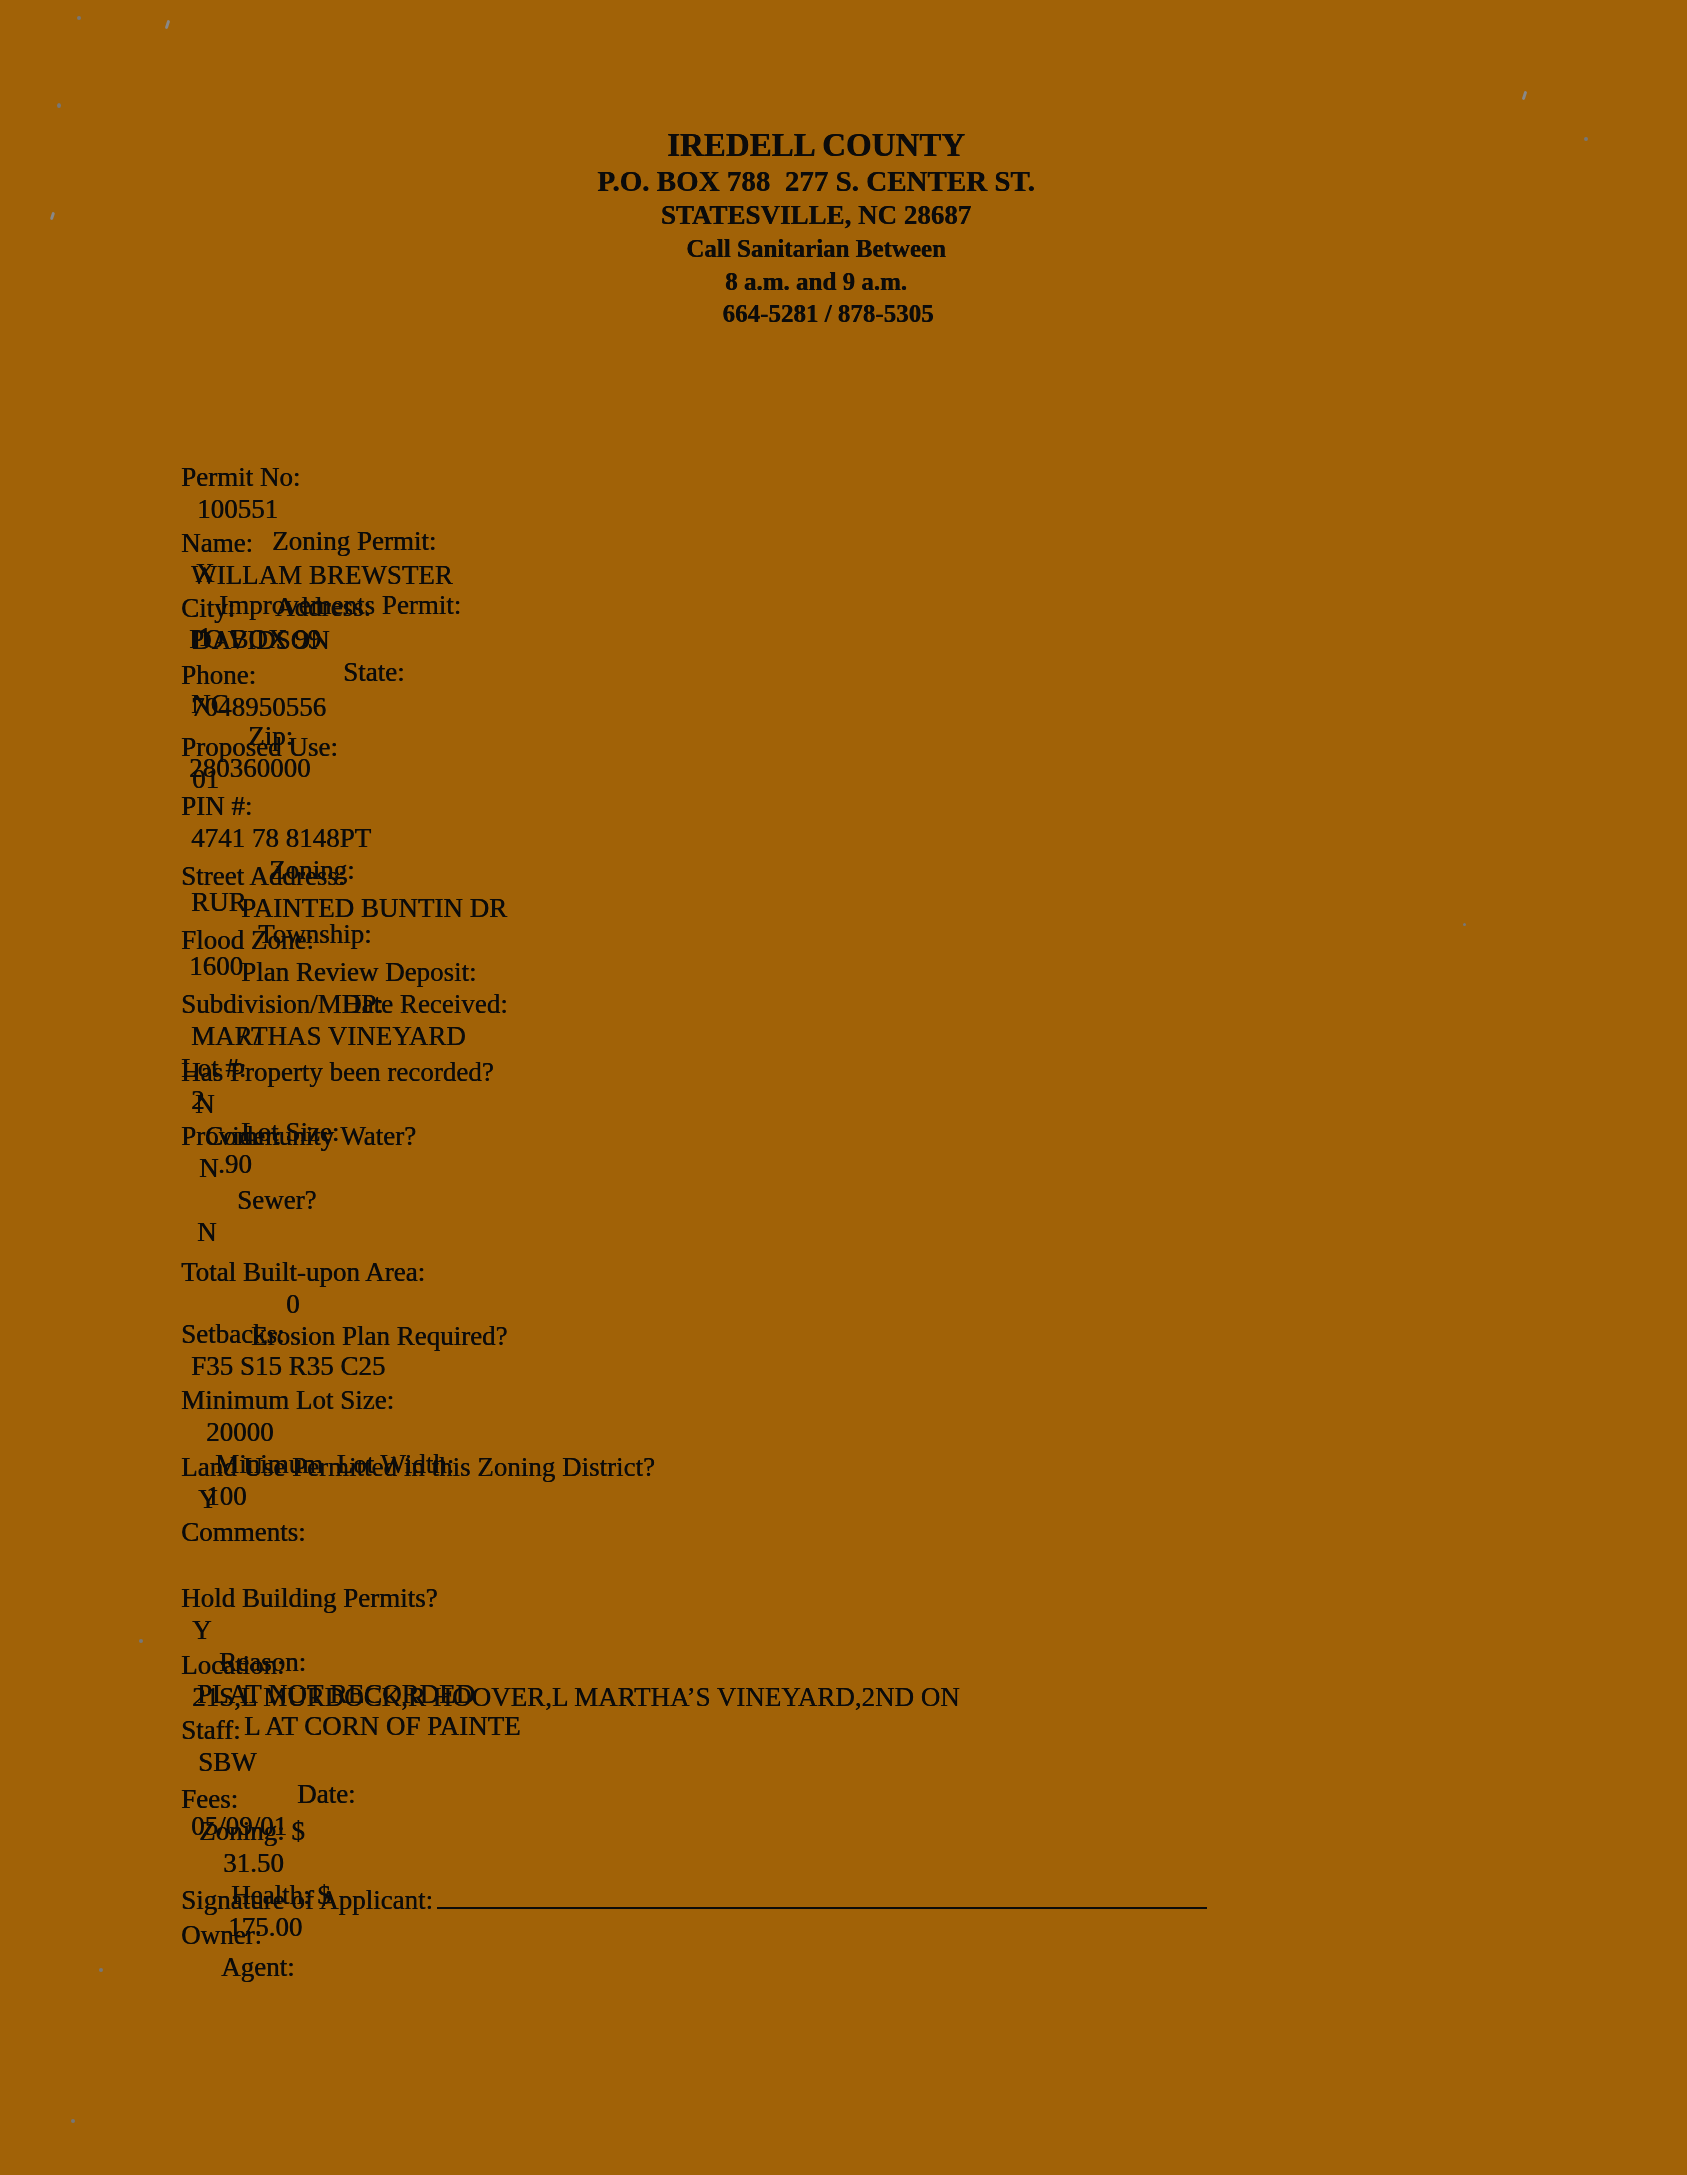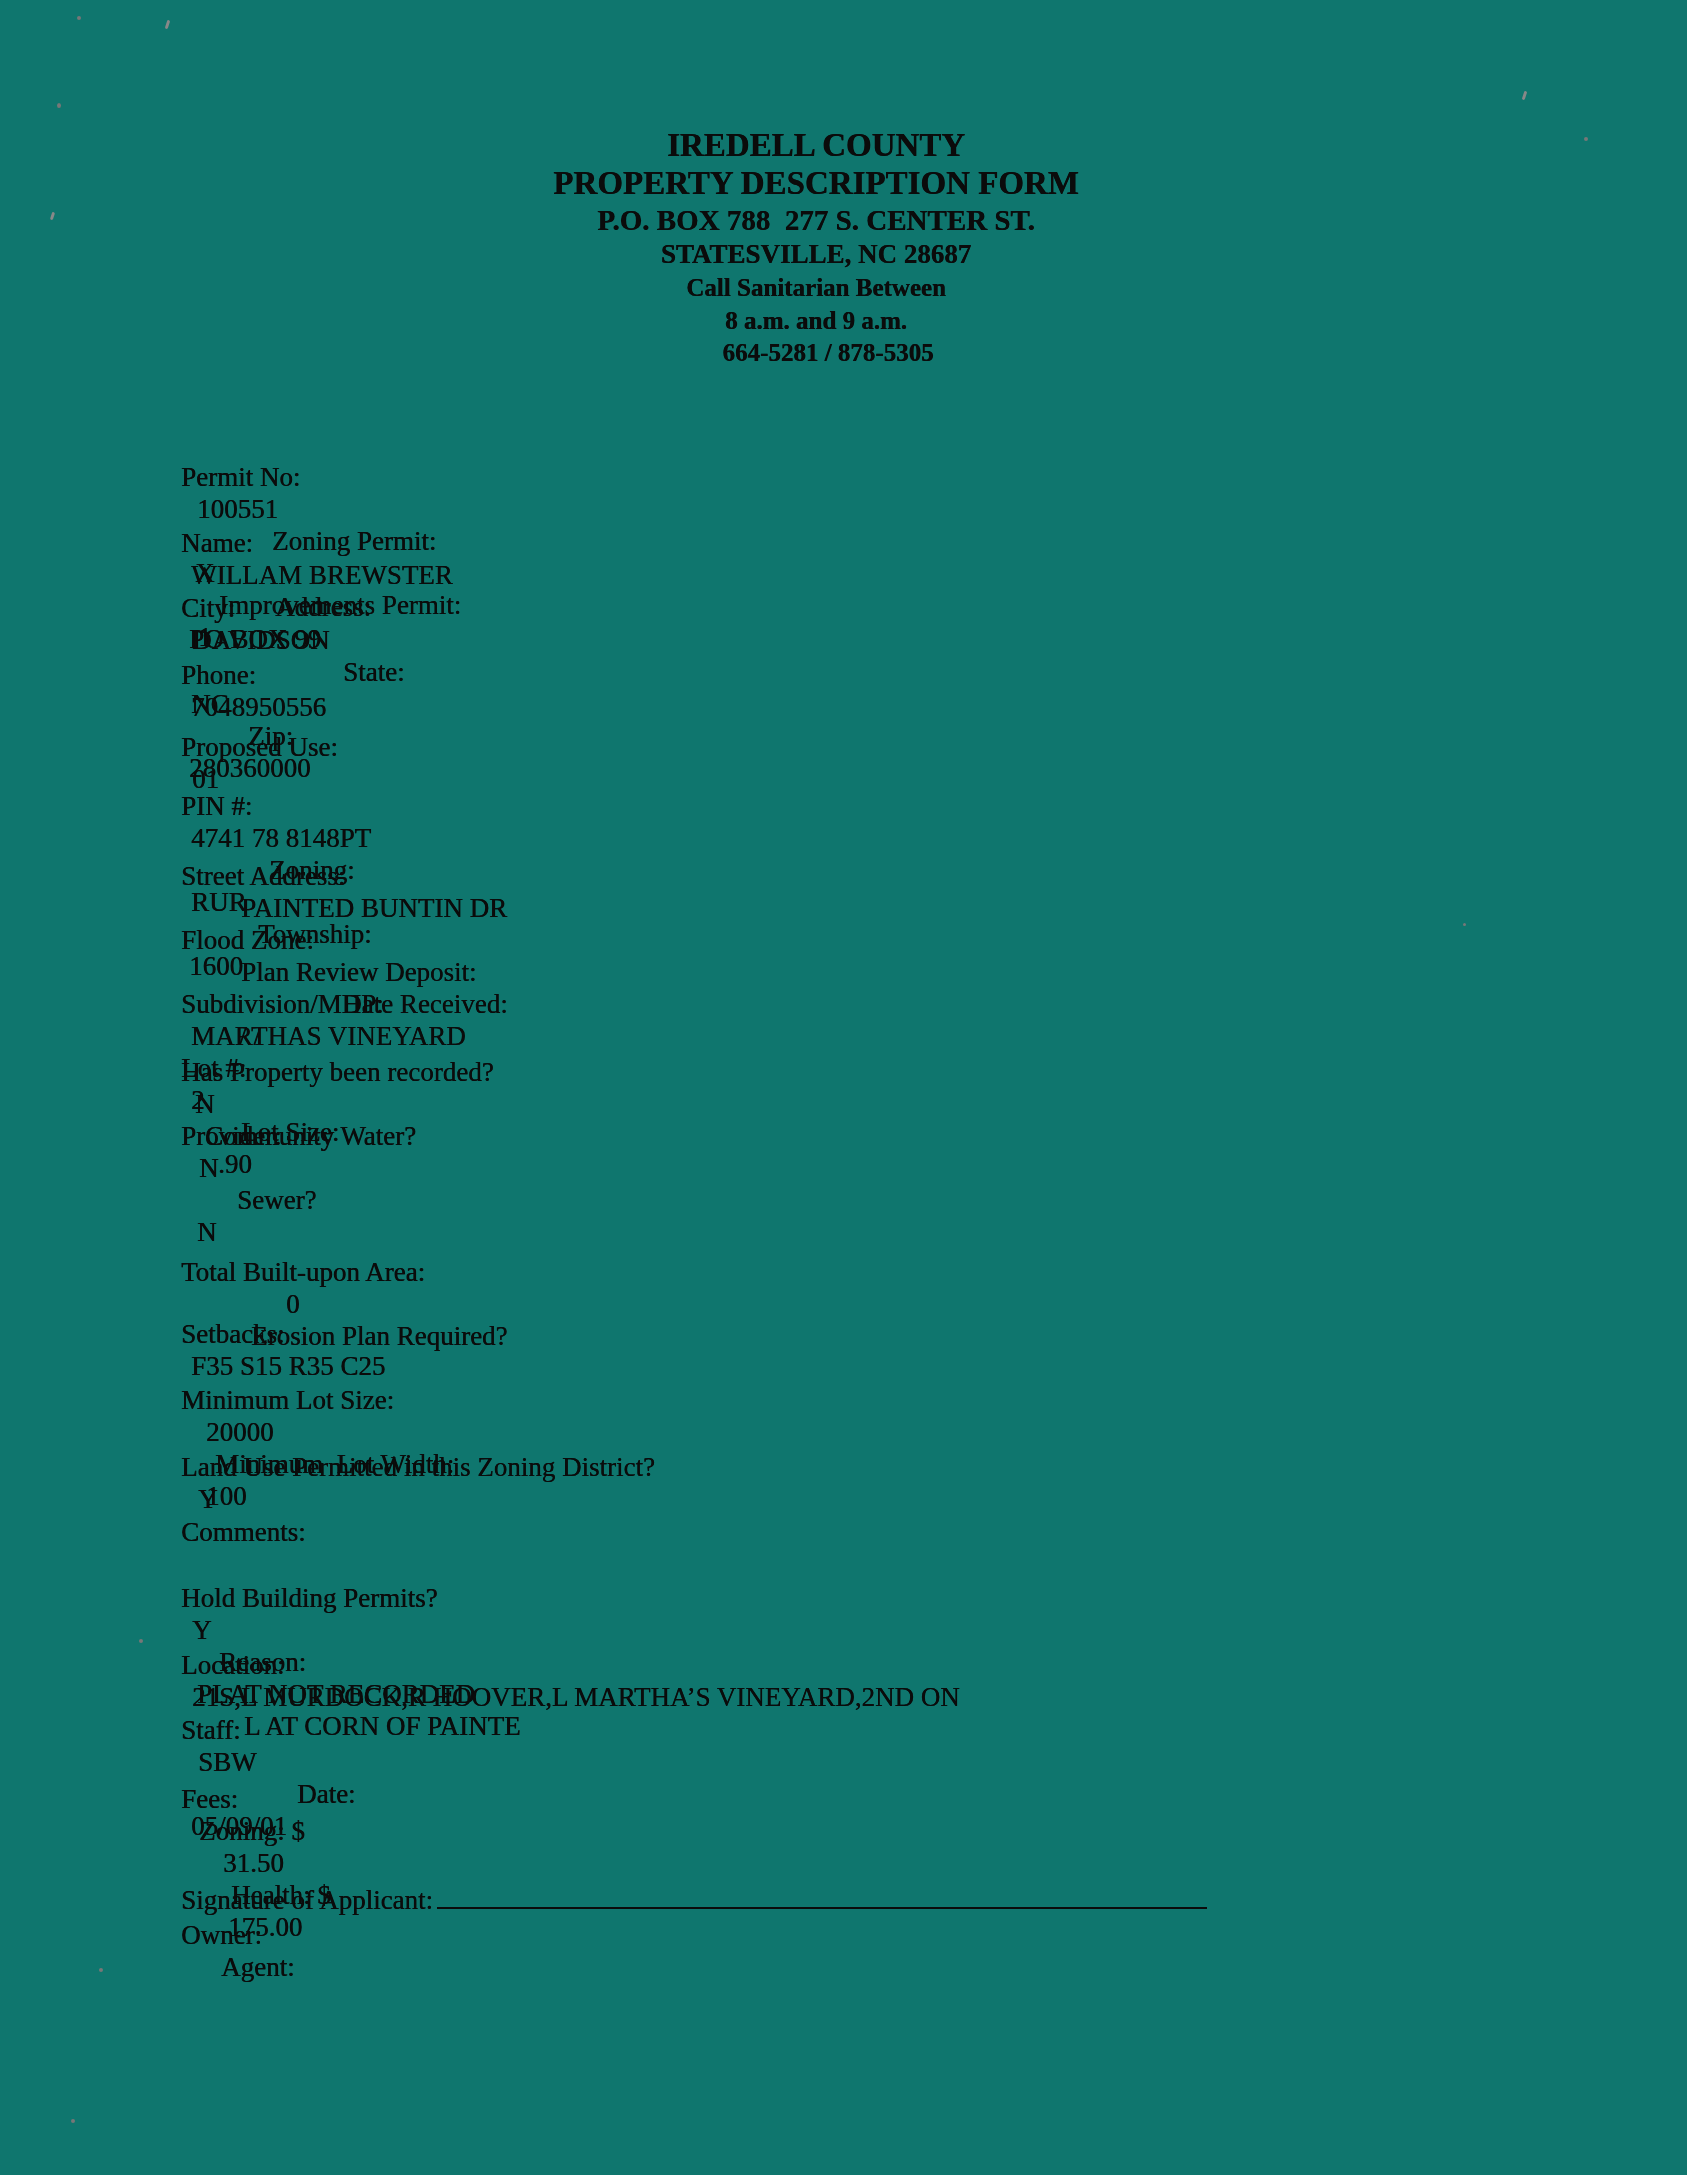--- a/index.html
+++ b/index.html
@@ -1,20 +1,20 @@
 <!DOCTYPE html>
 <html><head>
 <meta charset="utf-8">
 <title>Scanned Form</title>
 <style>
   html,body { margin:0; padding:0; background:#e8e8e8; }
   .page {
     position:relative;
     width:1687px; height:2175px;
-    background:#0f766e;
+    background:#a16207;
     font-family:"Liberation Serif","DejaVu Serif",serif;
     color:#0b0b0b;
     overflow:hidden;
   }
   .ink { text-shadow:0.4px 0 0 currentColor; }
   .hdr {
     position:absolute; top:127px; left:0; width:1632px;
     text-align:center; font-weight:bold;
   }
   .hdr .h1 { font-size:33px; line-height:37px; }
@@ -40,21 +40,20 @@
   .spk { position:absolute; background:#777; border-radius:50%; }
   .tick { position:absolute; background:#888; border-radius:2px; transform:rotate(18deg); }
 </style>
 </head>
 <body>
 
 <div class="page">
 
   <div class="hdr ink">
     <div class="h1">IREDELL COUNTY</div>
-    <div class="h2">PROPERTY DESCRIPTION FORM</div>
     <div class="h3">P.O. BOX 788  277 S. CENTER ST.</div>
     <div class="h4">STATESVILLE, NC 28687</div>
     <div class="h5">Call Sanitarian Between</div>
     <div class="h6">8 a.m. and 9 a.m.</div>
     <div class="h7">664-5281 / 878-5305</div>
   </div>
 
   <div class="row ink" style="top:429px">
     <span>Permit No:</span>
     <span style="margin-left:16px">100551</span>

